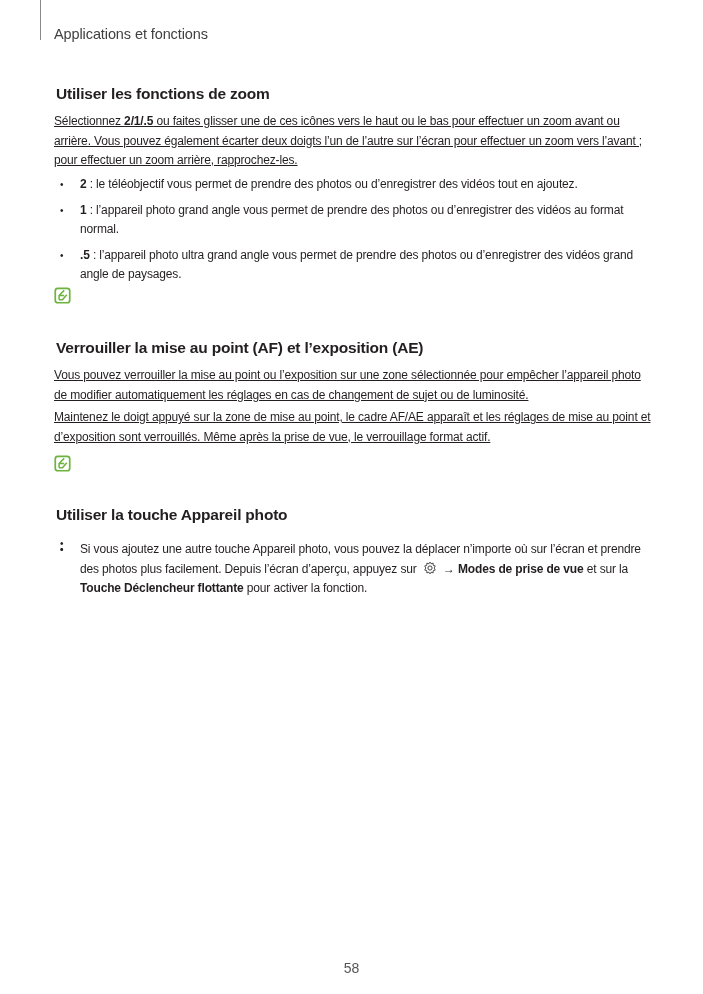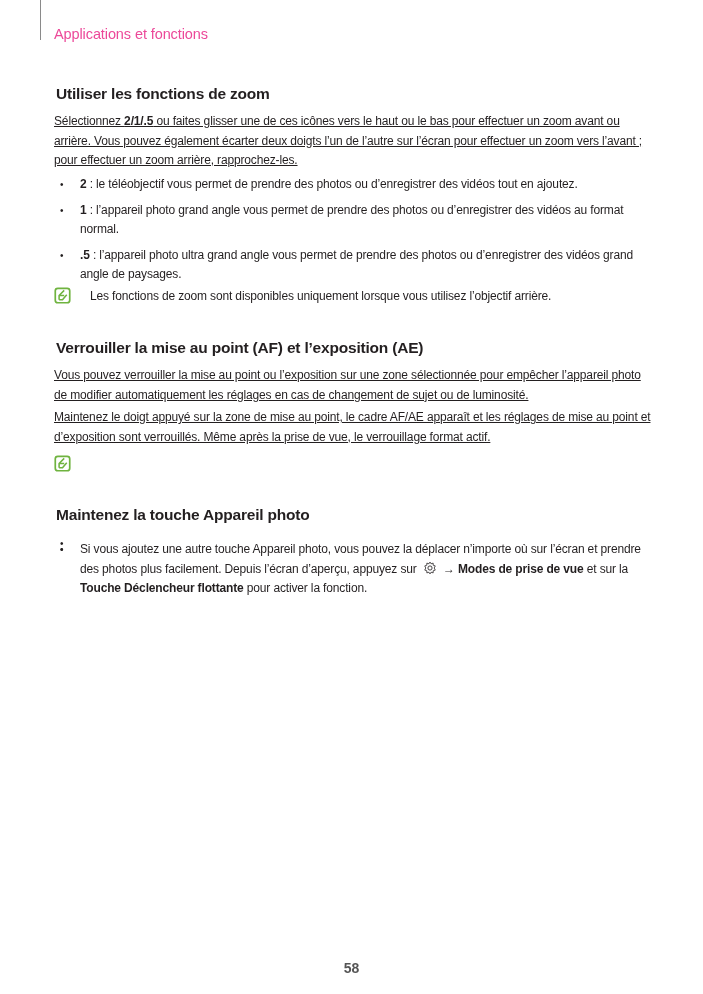--- a/index.html
+++ b/index.html
@@ -1,29 +1,29 @@
 <!DOCTYPE html>
 <html><head>
 <meta charset="utf-8">
 <style>
   html, body { margin:0; padding:0; background:#ffffff; }
   body { width:703px; height:994px; position:relative; overflow:hidden;
          font-family:"Liberation Sans", sans-serif; color:#231f20; }
   .vline { position:absolute; left:40px; top:0; width:1px; height:40px; background:#8a8a8a; }
-  .header { position:absolute; left:54px; top:26px; font-size:14.5px; color:#ec4899; letter-spacing:-0.1px; }
+  .header { position:absolute; left:54px; top:26px; font-size:14.5px; color:#404040; letter-spacing:-0.1px; }
   .content { position:absolute; left:54px; top:0; width:600px; }
   h2 { position:absolute; left:0; margin:2px; font-size:15.5px; font-weight:bold; color:#231f20; letter-spacing:-0.2px; }
   p { position:absolute; left:0; margin:0; font-size:12px; line-height:19.5px; width:600px; letter-spacing:-0.15px;text-decoration:underline; }
   ul { position:absolute; left:0; margin:0; padding:0; list-style:none; width:600px; }
   li { position:relative; padding-left:26px; font-size:12px; line-height:19.5px; margin-bottom:6px; letter-spacing:-0.15px; }
   li .dot { position:absolute; left:6px; top:0; font-size:10px; }
   .note { position:absolute; left:0; display:flex; align-items:center; font-size:12px; letter-spacing:-0.15px; }
   .note-icon { width:17px; height:17px; margin-right:19px; display:inline-block; }
   .gear { display:inline-block; width:14px; height:14px; vertical-align:-2px; margin:0 3px; }
-  .pagenum { position:absolute; left:0; width:703px; top:960px; text-align:center; font-size:14px; color:#555;font-weight:bold; }
+  .pagenum { position:absolute; left:0; width:703px; top:960px; text-align:center; font-size:14px; color:#555; }
   b { font-weight:bold; }
 </style>
 </head>
 <body>
 
 <div class="vline"></div>
 <div class="header">Applications et fonctions</div>
 
 <div class="content">
 
@@ -34,35 +34,34 @@
     <li><span class="dot">•</span><b>2</b><span> : le téléobjectif vous permet de prendre des photos ou d’enregistrer des vidéos tout en ajoutez.</span></li>
     <li><span class="dot">•</span><b>1</b><span> : l’appareil photo grand angle vous permet de prendre des photos ou d’enregistrer des vidéos au format normal.</span></li>
     <li><span class="dot">•</span><b>.5</b><span> : l’appareil photo ultra grand angle vous permet de prendre des photos ou d’enregistrer des vidéos grand angle de paysages.</span></li>
   </ul>
 
   <div class="note" style="top:287px">
     <svg class="note-icon" viewBox="0 0 20 20">
       <rect x="1.5" y="1.5" width="17" height="17" rx="3" fill="none" stroke="#6fb33f" stroke-width="2"></rect>
       <path d="M6 15 L6 10 L12 4 M6 15 L10 15 L15 9 M6 10 L12 10" fill="none" stroke="#6fb33f" stroke-width="1.8" stroke-linejoin="round"></path>
     </svg>
-    <span>Les fonctions de zoom sont disponibles uniquement lorsque vous utilisez l’objectif arrière.</span>
   </div>
 
   <h2 style="top:337px">Verrouiller la mise au point (AF) et l’exposition (AE)</h2>
   <p style="top:366px">Vous pouvez verrouiller la mise au point ou l’exposition sur une zone sélectionnée pour empêcher l’appareil photo de modifier automatiquement les réglages en cas de changement de sujet ou de luminosité.</p>
   <p style="top:408px">Maintenez le doigt appuyé sur la zone de mise au point, le cadre AF/AE apparaît et les réglages de mise au point et d’exposition sont verrouillés. Même après la prise de vue, le verrouillage format actif.</p>
 
   <div class="note" style="top:455px">
     <svg class="note-icon" viewBox="0 0 20 20">
       <rect x="1.5" y="1.5" width="17" height="17" rx="3" fill="none" stroke="#6fb33f" stroke-width="2"></rect>
       <path d="M6 15 L6 10 L12 4 M6 15 L10 15 L15 9 M6 10 L12 10" fill="none" stroke="#6fb33f" stroke-width="1.8" stroke-linejoin="round"></path>
     </svg>
   </div>
 
-  <h2 style="top:504px">Maintenez la touche Appareil photo</h2>
+  <h2 style="top:504px">Utiliser la touche Appareil photo</h2>
 
   <ul style="top:534px">
     <li><span class="dot">•</span></li>
     <li><span class="dot">•</span></li>
     <li><span class="dot">•</span><span>Si vous ajoutez une autre touche Appareil photo, vous pouvez la déplacer n’importe où sur l’écran et prendre des photos plus facilement. Depuis l’écran d’aperçu, appuyez sur </span><svg class="gear" viewBox="0 0 20 20">
           <circle cx="10" cy="10" r="3" fill="none" stroke="#231f20" stroke-width="1.2"></circle>
           <path d="M10 1.5 L11.5 4 L14.5 3 L14.5 6 L17.5 7 L16 10 L17.5 13 L14.5 14 L14.5 17 L11.5 16 L10 18.5 L8.5 16 L5.5 17 L5.5 14 L2.5 13 L4 10 L2.5 7 L5.5 6 L5.5 3 L8.5 4 Z" fill="none" stroke="#231f20" stroke-width="1.1" stroke-linejoin="round"></path>
         </svg><span> → </span><b>Modes de prise de vue</b><span> et sur la </span><b>Touche Déclencheur flottante</b><span> pour activer la fonction.</span></li>
   </ul>
 </div>

